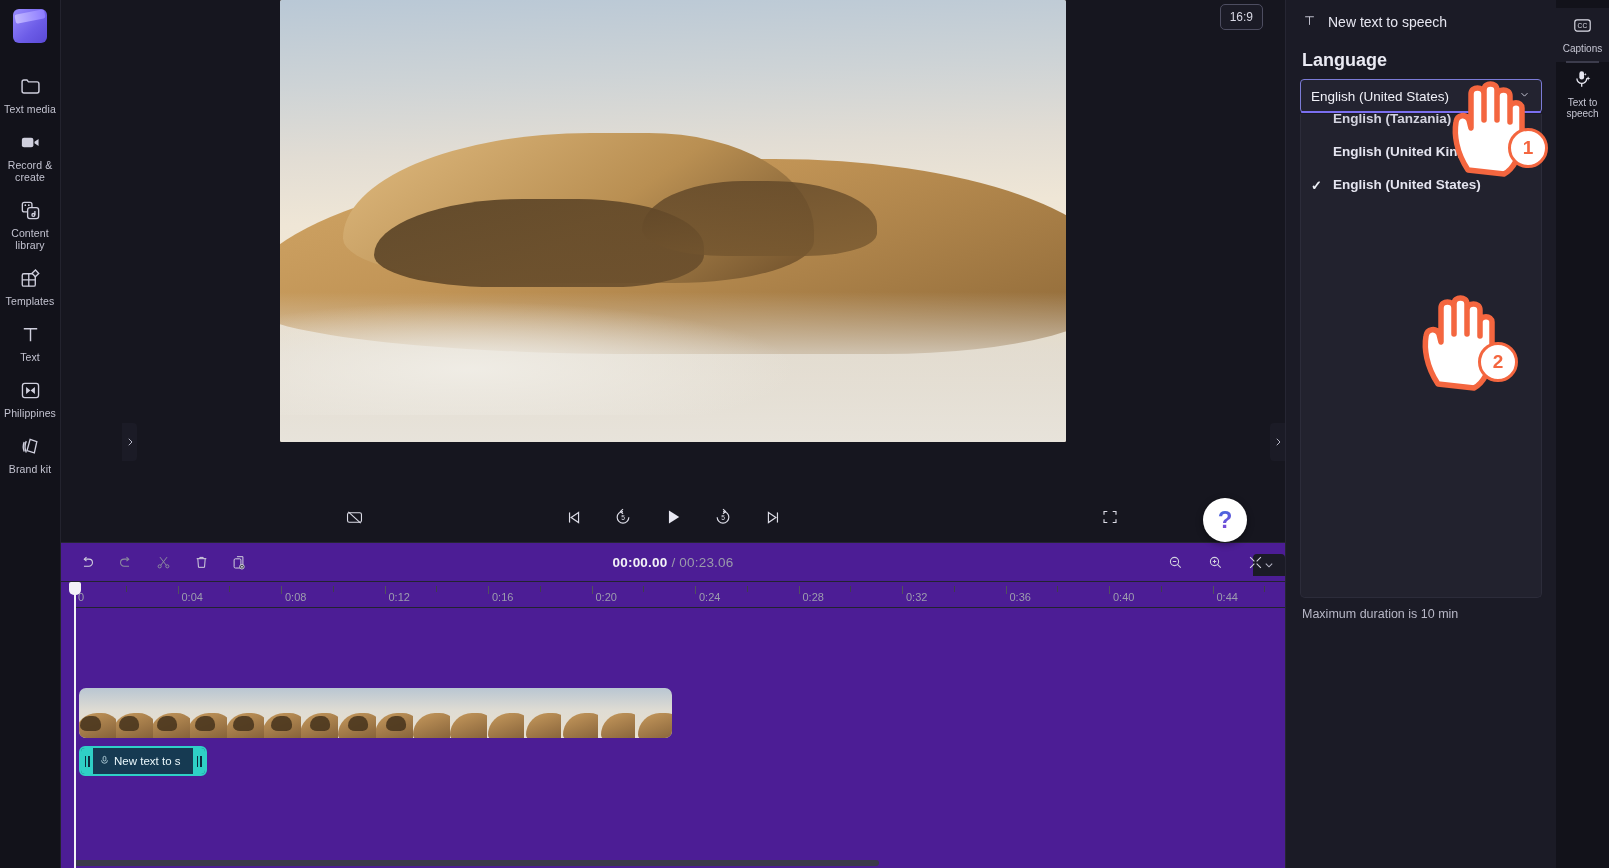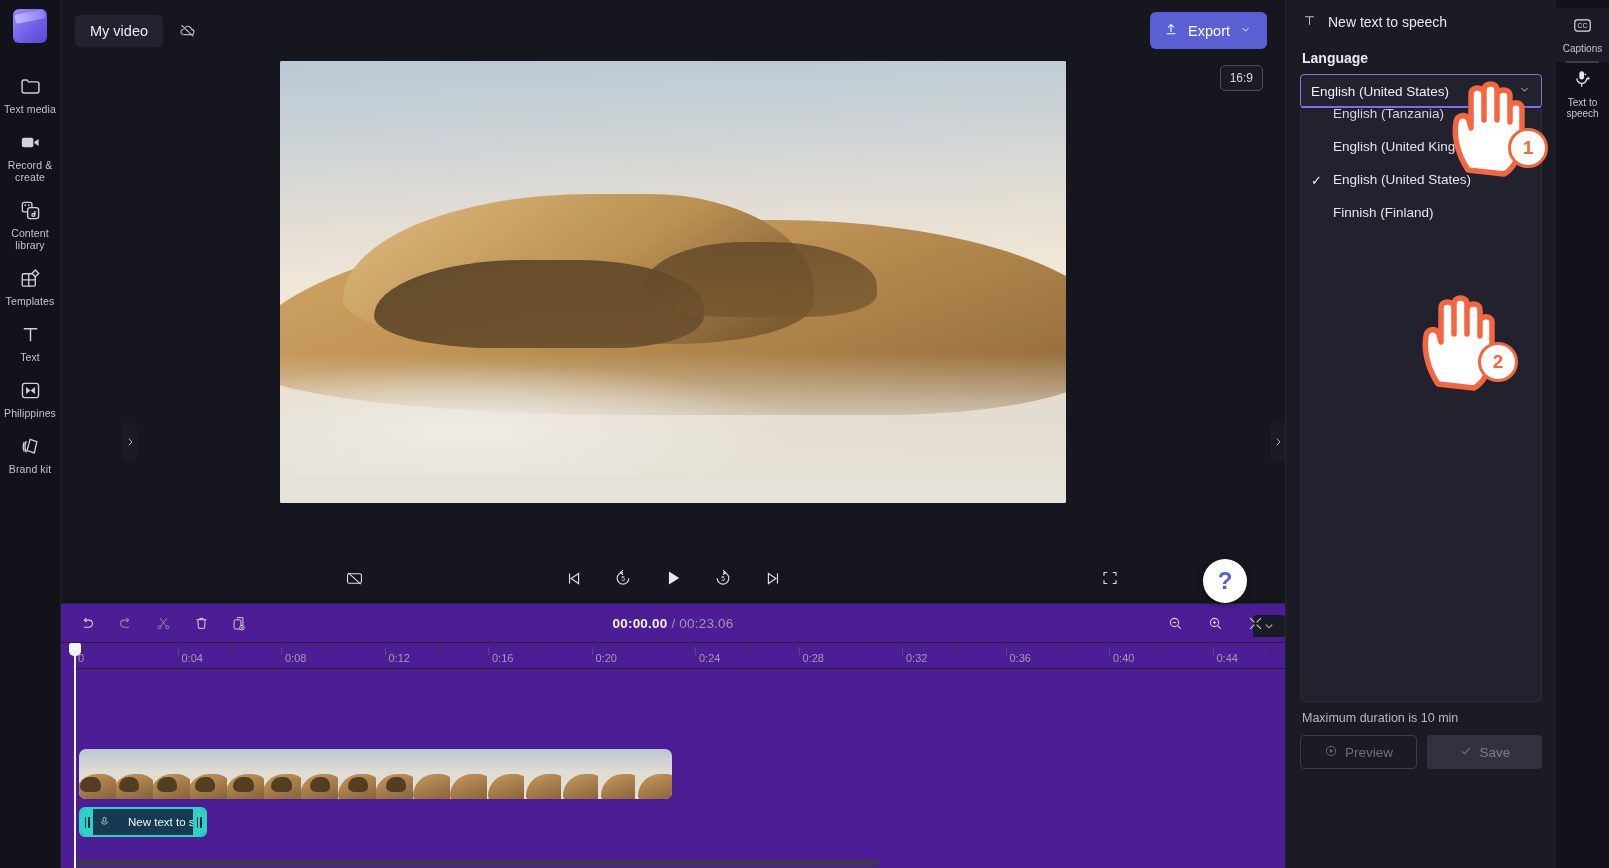--- a/index.html
+++ b/index.html
@@ -234,56 +234,56 @@
   .clip-handle {
     width: 12px; height: 100%; background: #2fd0c6;
     display: flex; align-items: center; justify-content: center; flex: 0 0 12px;
   }
   .clip-handle i {
     width: 1.5px; height: 11px; background: #0c2b3c; display: block; margin: 0 1px;
   }
   .clip-audio-label {
     flex: 1 1 auto; font-size: 11.5px; color: #eaf7fb;
     white-space: nowrap; overflow: hidden; padding-left: 6px;
-    display: flex; align-items: center; gap: 18px;
+    display: flex; align-items: center; gap: 4px;
   }
   .scroll-bottom {
     position: absolute; left: 0px; bottom: 2px; width: 805px; height: 6px;
     background: #3a3a49; border-radius: 3px;
   }
 
   
   .right-panel {
     width: 271px; height: 868px; background: #1b1b26;
     border-left: 1px solid #262633;
     display: flex; flex-direction: column;
     padding: 0 14px;
     flex: 0 0 271px;
     position: relative;
   }
   .rp-title {
     display: flex; align-items: center; gap: 11px;
     height: 44px; font-size: 14px; color: #e6e6f0; padding-left: 2px;
   }
-  .rp-sub { font-size: 14px; font-weight: bold; color: #eaeaf3; margin: 6px 0 8px 2px; }
+  .rp-sub { font-size: 18px; font-weight: bold; color: #eaeaf3; margin: 6px 0 8px 2px; }
   .select-box {
     position: relative; height: 34px; border: 1px solid #7b7bd6;
     border-radius: 4px; background: #232330;
     display: flex; align-items: center; padding: 0 10px;
     font-size: 13.5px; color: #f0f0f7; cursor: pointer;
   }
   .select-box::after {
     content: ""; position: absolute; left: 0; right: 0; bottom: -1px;
     height: 2px; background: #7b6ff0; border-radius: 1px;
   }
   .dropdown {
     margin-top: 1px; background: #22222e;
     border-radius: 0 0 5px 5px;
-    height: 593px; overflow: hidden; position: relative;
-    border: 1px solid #2c2c3a; border-top: none;
+    height: 484px; overflow: hidden; position: relative;
+    border: 1px solid #2c2c3a; border-top: none; font-weight: bold;
   }
   .dd-item {
     height: 33px; display: flex; align-items: center;
     padding-left: 32px; font-size: 13.5px; color: #e4e4ef;
     cursor: pointer; position: relative; white-space: nowrap;
   }
   .dd-item.clipped { color: #d3d3df; }
   .dd-item.hovered { background: #31313f; }
   .dd-check {
     position: absolute; left: 10px; top: 50%; transform: translateY(-50%);
@@ -407,44 +407,20 @@
           <path d="M7.6 6.4c-1.6 3.4-1.6 8 0 11.8"></path>
           <path d="M5.4 7.4c-1.2 3-1.2 6.8 0 9.8"></path>
         </svg>
       </span>
       <span class="rail-label">Brand kit</span>
     </div>
   </div>
 
   <div class="center">
 
-    <div class="topbar">
-      <div class="project-name">My video</div>
-      <div class="cloud-btn">
-        <svg viewBox="0 0 24 24" width="19" height="19" fill="none" stroke="#b9b9c8" stroke-width="1.4">
-          <path d="M7.2 17.2h9.4a3.3 3.3 0 00.5-6.6 4.8 4.8 0 00-8.4-2.3"></path>
-          <path d="M7.2 17.2a3.3 3.3 0 01-.3-6.6"></path>
-          <path d="M4.4 5.4l15 14"></path>
-        </svg>
-      </div>
-      <div class="spacer"></div>
-      <button class="export-btn">
-        <span>
-          <svg viewBox="0 0 24 24" width="16" height="16" fill="none" stroke="#fff" stroke-width="1.6">
-            <path d="M12 16.5V5M12 5L7.6 9.4M12 5l4.4 4.4M5.5 19.2h13"></path>
-          </svg>
-        </span>
-        <span>Export</span>
-        <span>
-          <svg viewBox="0 0 24 24" width="13" height="13" fill="none" stroke="#fff" stroke-width="1.7">
-            <path d="M6.5 9.5l5.5 5.5 5.5-5.5"></path>
-          </svg>
-        </span>
-      </button>
-    </div>
 
     <div class="stage-wrap">
       <div class="ratio-badge">16:9</div>
       <div class="video-frame">
         <div class="sky"></div>
         <div class="dune-a"></div>
         <div class="dune-b"></div>
         <div class="dune-shadow"></div>
         <div class="dune-shadow2"></div>
         <div class="mist"></div>
@@ -800,46 +776,24 @@
         <div class="dd-item clipped dd-first">
           <span>English (Tanzania)</span>
         </div>
         <div class="dd-item">
           <span>English (United Kingdom)</span>
         </div>
         <div class="dd-item">
           <span class="dd-check">✓</span>
           <span>English (United States)</span>
         </div>
-        <div class="dd-item">
-          <span>Finnish (Finland)</span>
-        </div>
       </div>
 
     <div class="rp-note">Maximum duration is 10 min</div>
 
-    <div class="rp-actions">
-      <div class="rp-btn ghost">
-        <span>
-          <svg viewBox="0 0 24 24" width="14" height="14" fill="none" stroke="#6e6e80" stroke-width="1.5">
-            <circle cx="12" cy="12" r="8"></circle>
-              <path d="M10.2 8.6l5.2 3.4-5.2 3.4z" fill="#6e6e80" stroke="none"></path>
-          </svg>
-        </span>
-        <span>Preview</span>
-      </div>
-      <div class="rp-btn primary">
-        <span>
-          <svg viewBox="0 0 24 24" width="14" height="14" fill="none" stroke="#7b7b8d" stroke-width="1.8">
-            <path d="M5.4 12.6l4.2 4.2 9-9.6"></path>
-          </svg>
-        </span>
-        <span>Save</span>
-      </div>
-    </div>
   </div>
 
   <div class="far-rail">
     <div class="far-item active">
       <span>
         <svg viewBox="0 0 24 24" width="21" height="21" fill="none" stroke="#e0e0ea" stroke-width="1.3">
           <rect x="3.2" y="5.6" width="17.6" height="12.8" rx="2.6"></rect>
           <text x="12" y="15" font-size="7.4" fill="#e0e0ea" stroke="none" text-anchor="middle" font-family="Liberation Sans, sans-serif" letter-spacing=".4">CC</text>
         </svg>
       </span>

